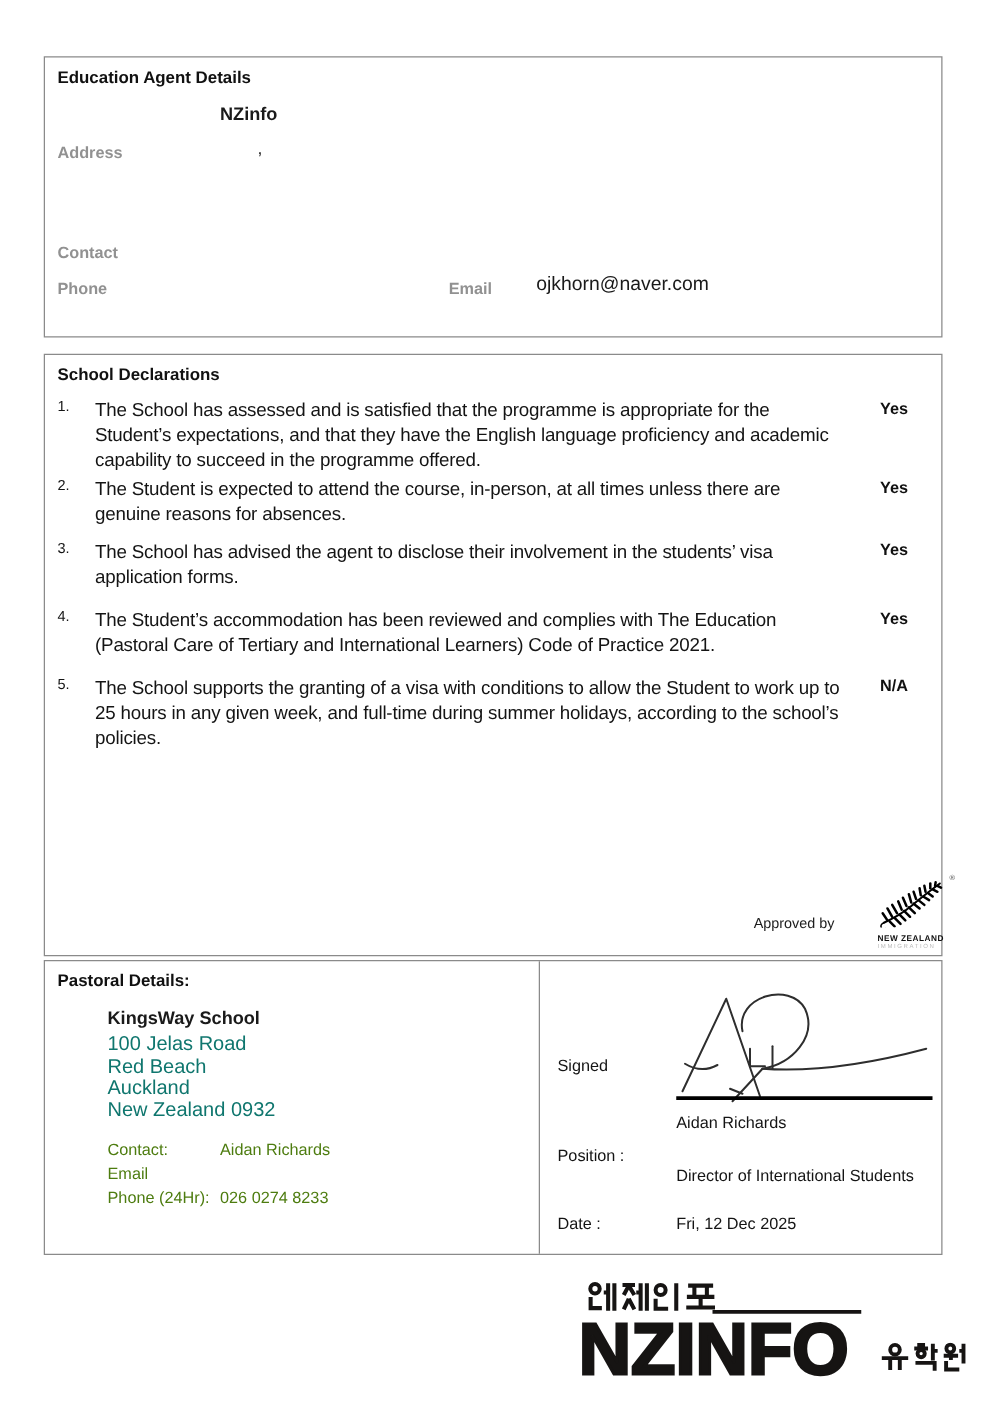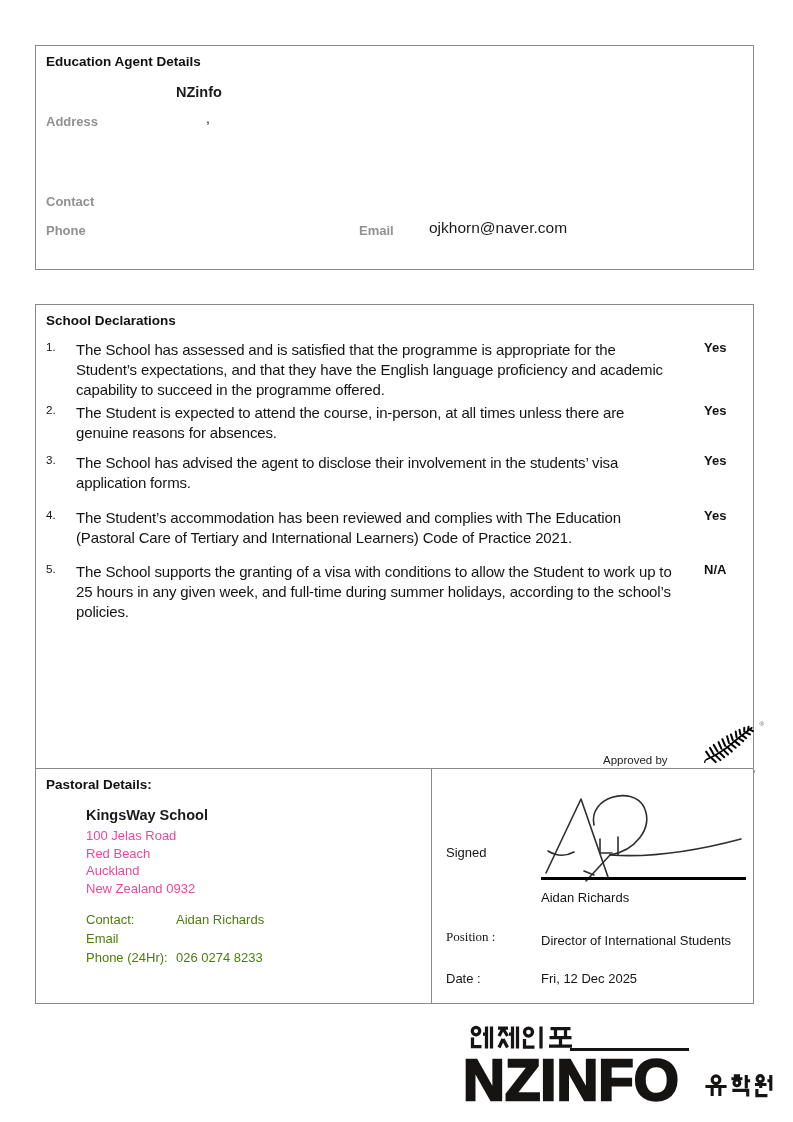--- a/index.html
+++ b/index.html
@@ -9,31 +9,31 @@
 
   .box { position:absolute; border:1px solid #8a8a8a; background:#ffffff; }
   .abs { position:absolute; }
 
   .box-title { font-size:13.5px; font-weight:bold; color:#111; }
   .gray-lbl  { font-size:13px; font-weight:bold; color:#919191; }
 
   
   #agent-box   { left:35px; top:45px;  width:719px; height:225px; }
   
-  #decl-box    { left:35px; top:283px; width:719px; height:482px;margin-top:21px; }
+  #decl-box    { left:35px; top:283px; width:719px; height:482px; }
   
   #inst-box    { left:35px; top:768px; width:719px; height:236px; }
 
   .decl-item { position:absolute; left:10px; width:700px; }
   .decl-num  { position:absolute; left:0; top:0; width:22px; font-size:11.6px; color:#141414; }
   .decl-text { margin-left:30px; width:600px; font-size:15px; line-height:20px; letter-spacing:-0.15px; color:#141414; }
   .decl-ans  { position:absolute; left:658px; top:0; font-size:13px; font-weight:bold; color:#111; }
 
   .inst-divider { position:absolute; left:395px; top:0; width:1px; height:100%; background:#8a8a8a; }
-  .inst-line { font-size:13px; line-height:17.5px; color:#ec4899; }
+  .inst-line { font-size:16px; line-height:17.5px; color:#0f766e; }
   .contact-row { display:flex; font-size:13px; line-height:18.8px; color:#4d7c0f; }
   .contact-row .c-lbl { width:90px; }
 
   .sig-line { position:absolute; background:#000; }
   .plain-13 { font-size:13px; color:#141414; }
 
   
   .nzi { position:absolute; width:60px; text-align:left; }
   .nzi .nz-line1 { font-size:6.6px; font-weight:bold; letter-spacing:0.4px; color:#111; margin-top:1px; }
   .nzi .nz-line2 { font-size:4.8px; letter-spacing:1.3px; color:#b9b9b9; }
@@ -179,21 +179,21 @@
         <path d="M74 64 L50 90"></path>
         <path d="M64 48 V62 H76"></path>
         <path d="M82 46 V64"></path>
         <path d="M74 64 Q130 68 205 48"></path>
         <path d="M48 80 l10 4"></path>
       </g>
     </svg>
     <div class="sig-line" style="left:505px; top:108px; width:205px; height:3px;"></div>
     <div class="abs plain-13" style="left:505px; top:121px;">Aidan Richards</div>
 
-    <div class="abs plain-13" style="left:410px; top:160px;font-family:Liberation Serif, serif;">Position :</div>
+    <div class="abs plain-13" style="left:410px; top:148px;">Position :</div>
     <div class="abs plain-13" style="left:505px; top:164px;">Director of International Students</div>
 
     <div class="abs plain-13" style="left:410px; top:202px;">Date :</div>
     <div class="abs plain-13" style="left:505px; top:202px;">Fri, 12 Dec 2025</div>
   </div>
 
   <div id="footer-logo">
     <span class="hidden-txt">엔젯인포</span>
     <span class="hidden-txt">유학원</span>
 

